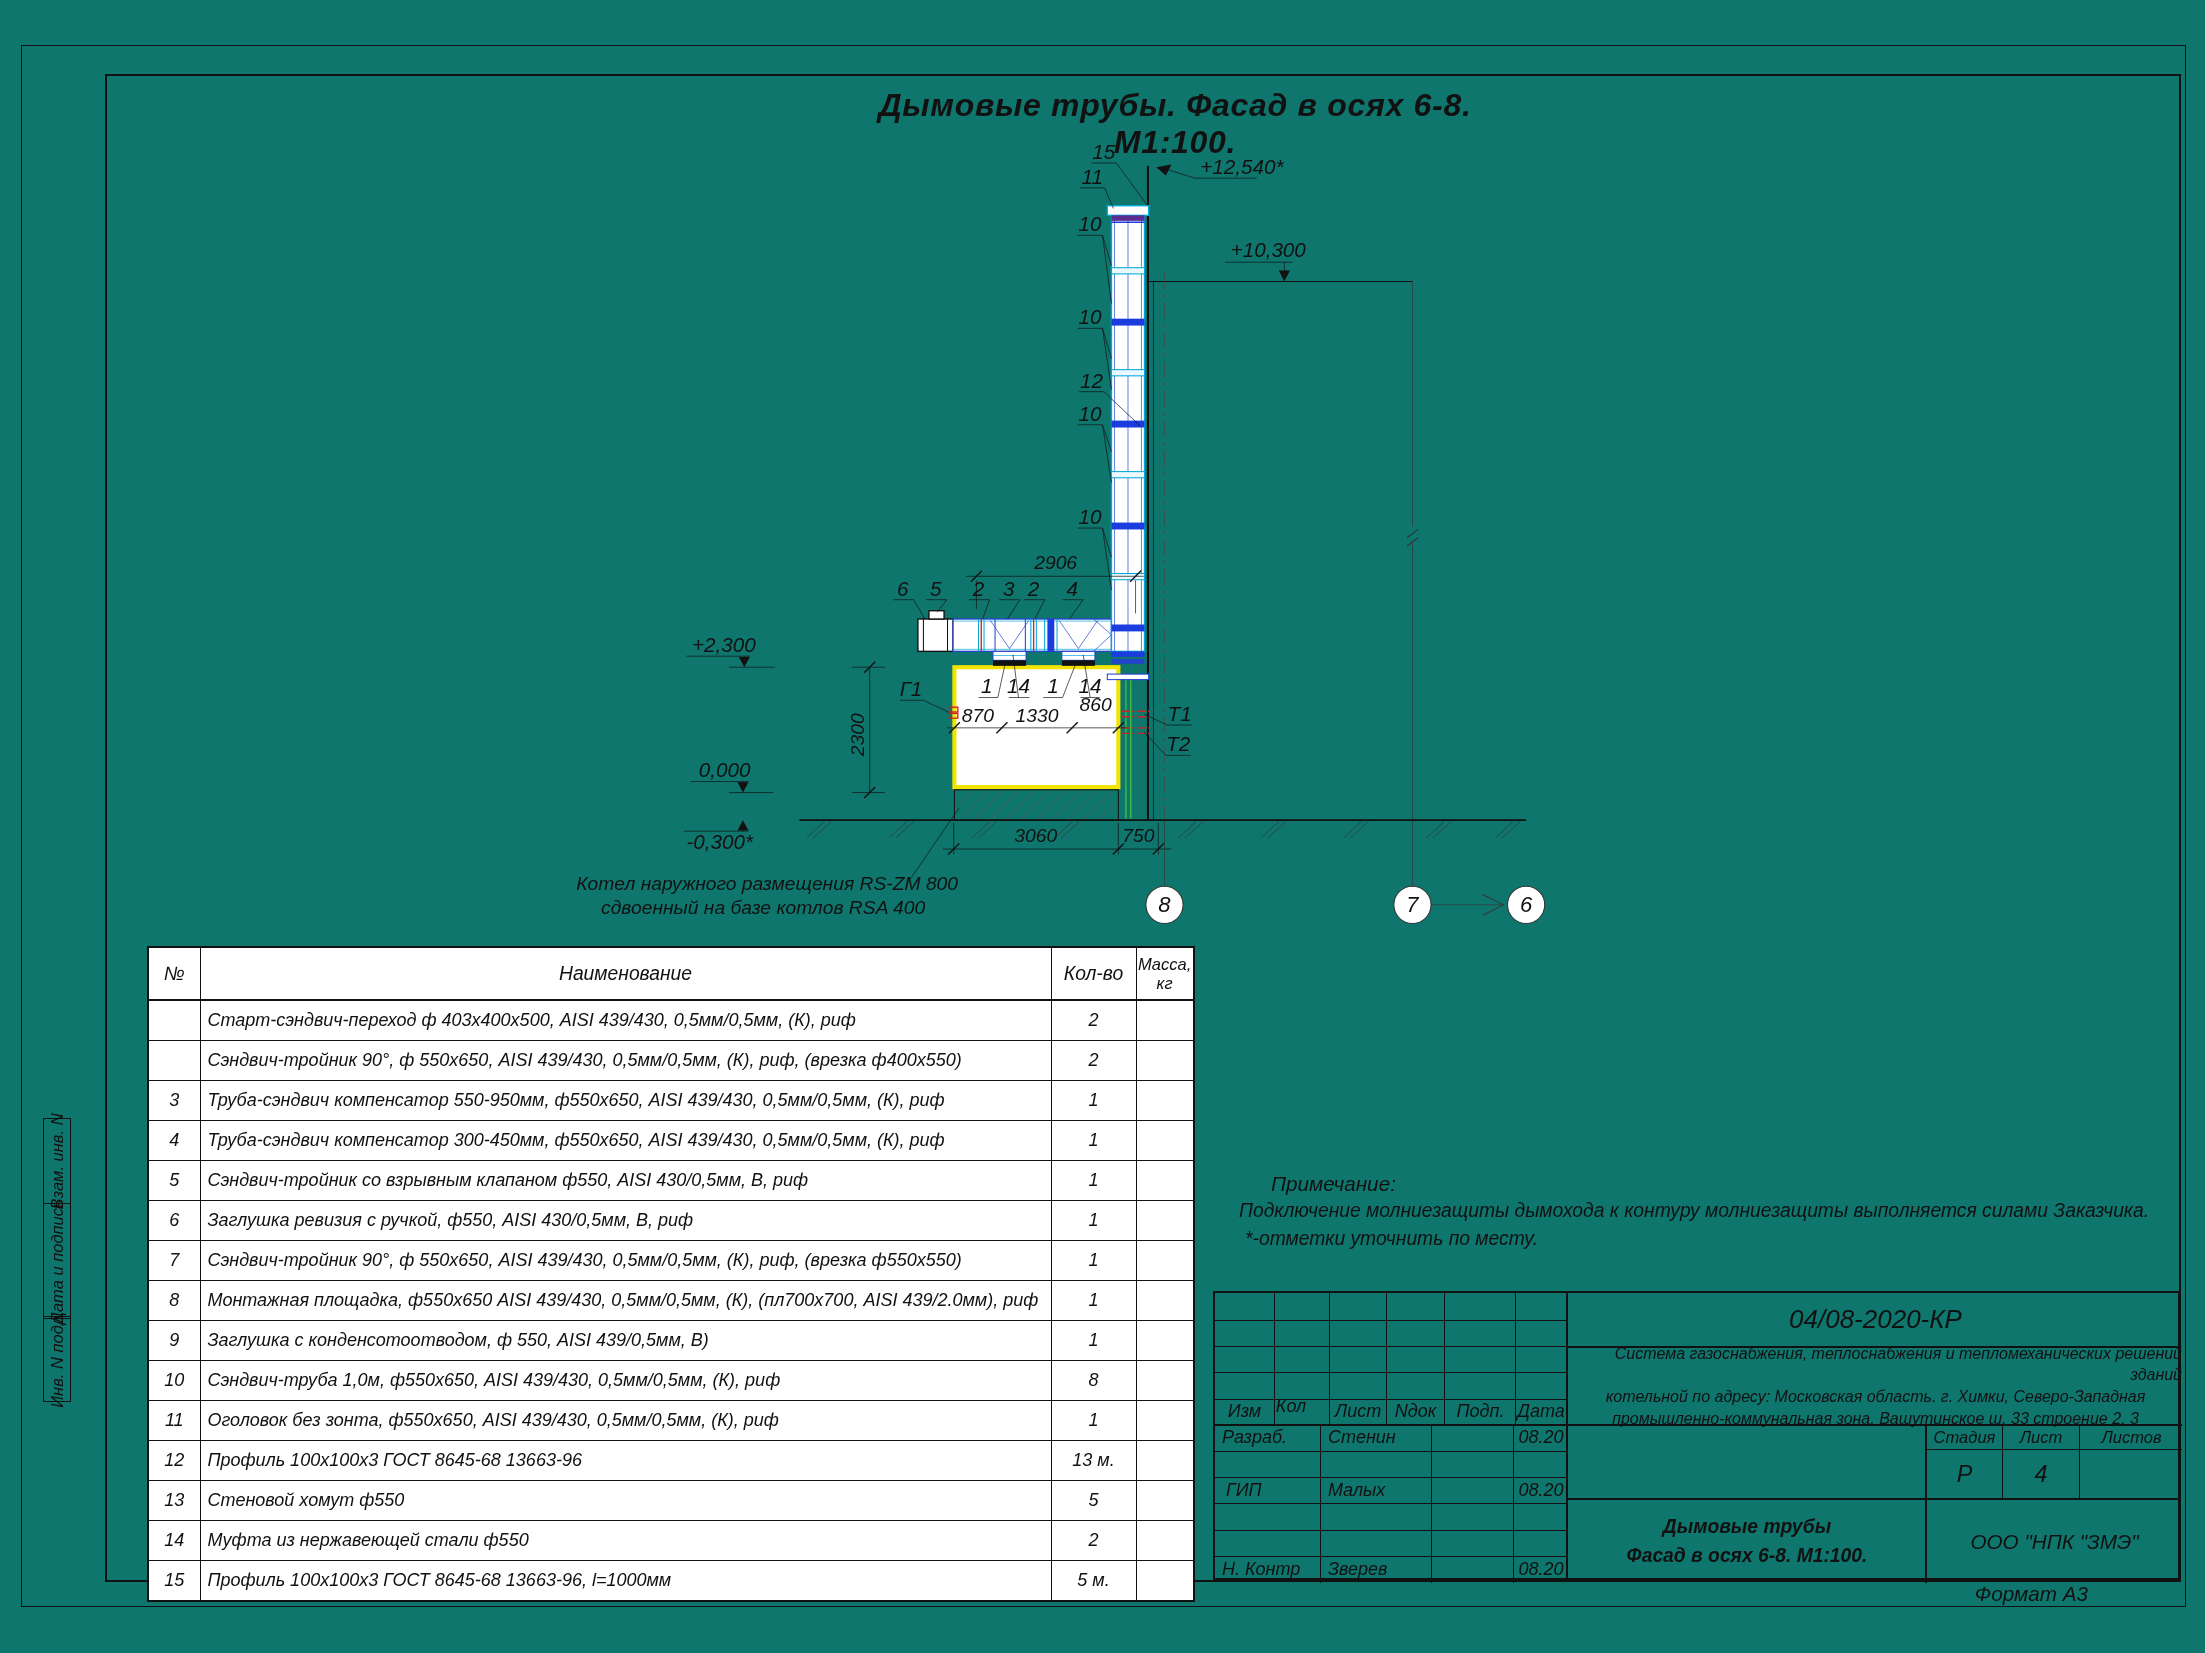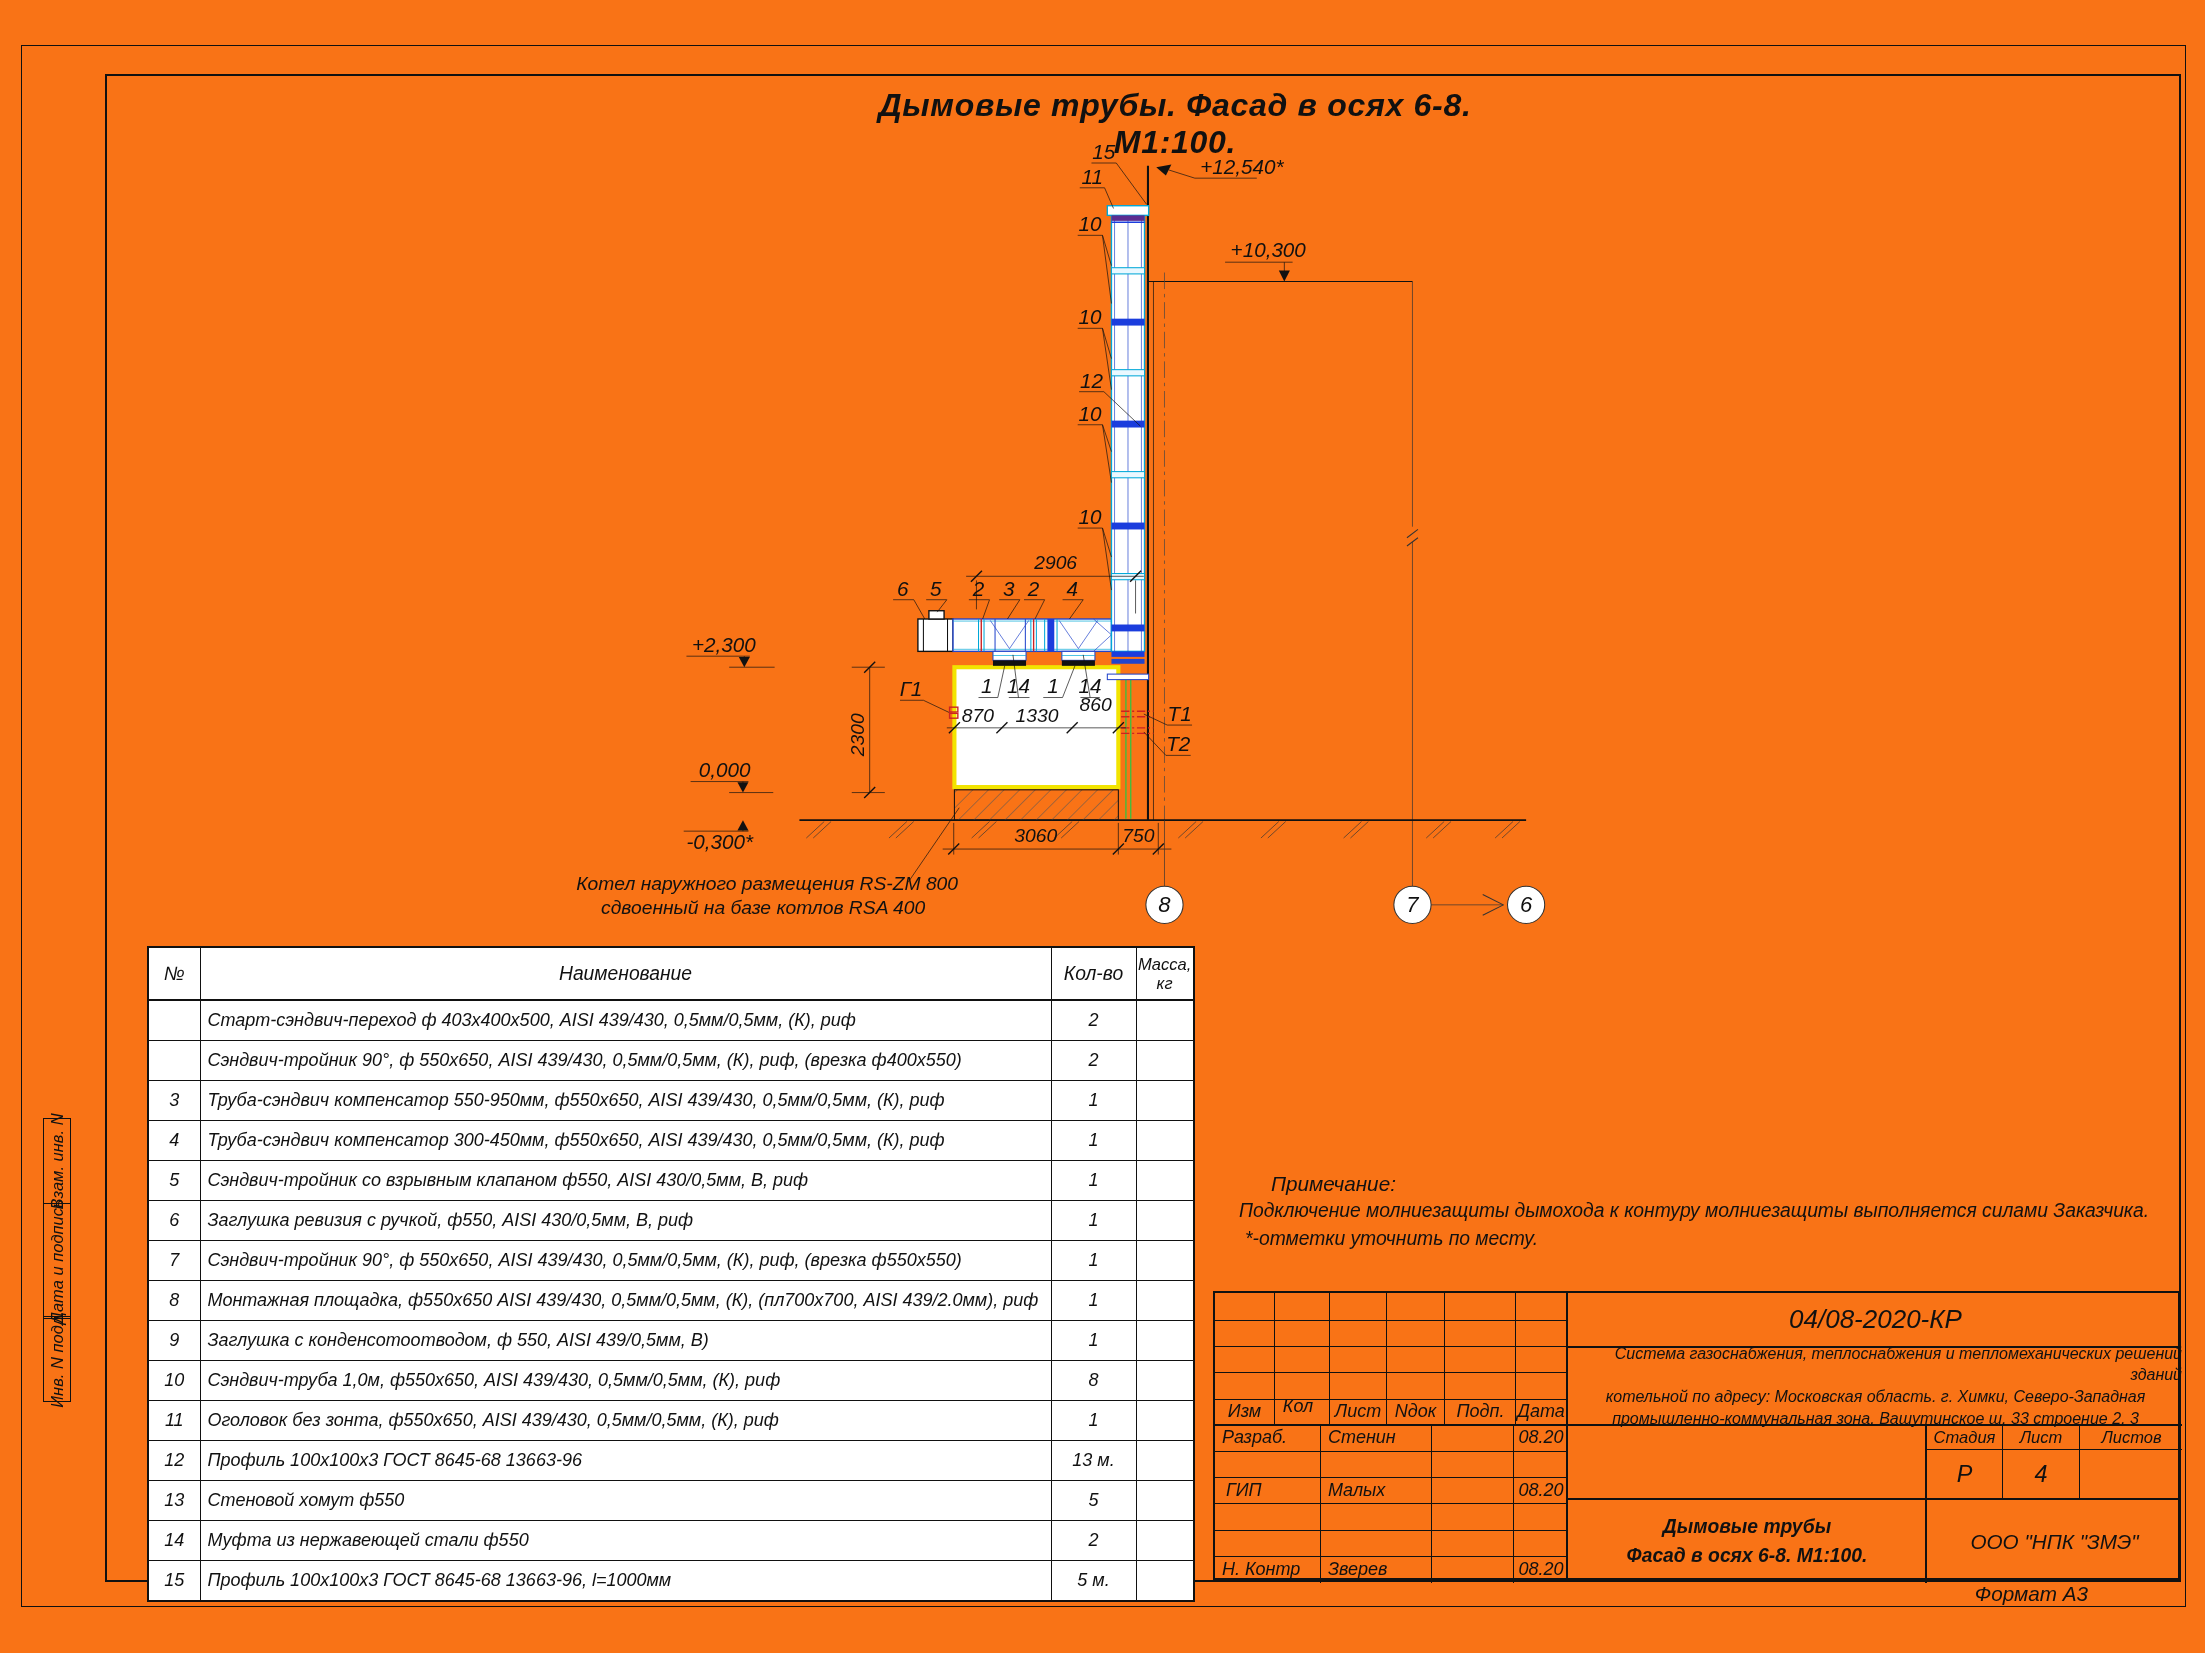--- a/index.html
+++ b/index.html
@@ -1,16 +1,16 @@
 <!DOCTYPE html>
 <html style="font-size:11px"><head>
 <meta charset="utf-8">
 <style>
   html,body{margin:0;padding:0;background:#fff;}
-  .sheet{position:relative;width:2205px;height:1654px;background:#f97316;
+  .sheet{position:relative;width:2205px;height:1654px;background:#0f766e;
          font-family:"Liberation Sans",sans-serif;font-style:italic;color:#111;overflow:hidden;}
   .abs{position:absolute;}
   .outer-border{left:20.7px;top:45px;width:2163px;height:1560px;border:1.4px solid #111;}
   .frame{left:105px;top:74px;width:2072px;height:1504px;border:2.8px solid #111;}
   .page-title{left:865px;top:87px;width:620px;text-align:center;font-size:32px;font-weight:bold;
               letter-spacing:0.7px;}
   
   .side-cell{left:43px;width:26px;border:1.4px solid #111;display:flex;align-items:center;justify-content:center;}
   .side-cell span{transform:rotate(-90deg);white-space:nowrap;font-size:16.5px;}
   
@@ -437,21 +437,21 @@
     <div class="ln" style="left:0;top:131px;width:967px;height:2.1px;"></div>
     <div class="ln" style="left:0;top:158px;width:351px;height:1.4px;"></div>
     <div class="ln" style="left:0;top:184px;width:351px;height:1.4px;"></div>
     <div class="ln" style="left:0;top:210px;width:351px;height:1.4px;"></div>
     <div class="ln" style="left:0;top:237px;width:351px;height:1.4px;"></div>
     <div class="ln" style="left:0;top:263px;width:351px;height:1.4px;"></div>
     <div class="ln" style="left:710px;top:156px;width:257px;height:1.4px;"></div>
     <div class="ln" style="left:351px;top:205px;width:615px;height:2.1px;"></div>
 
     <div class="cell" style="left:0;top:106px;width:59px;height:25px;">Изм</div>
-    <div class="cell" style="left:56px;top:106px;width:54px;height:14px;">Кол</div>
+    <div class="cell" style="left:49px;top:106px;width:54px;height:14px;">Кол</div>
     <div class="cell" style="left:115px;top:106px;width:56px;height:25px;">Лист</div>
     <div class="cell" style="left:172px;top:106px;width:57px;height:25px;">Nдок</div>
     <div class="cell" style="left:231px;top:106px;width:69px;height:25px;">Подп.</div>
     <div class="cell" style="left:301px;top:106px;width:50px;height:25px;">Дата</div>
 
     <div class="cell left-text" style="left:0;top:131px;width:105px;height:27px;">Разраб.</div>
     <div class="cell left-text" style="left:106px;top:131px;width:110px;height:27px;">Стенин</div>
     <div class="cell" style="left:300px;top:131px;width:52px;height:27px;">08.20</div>
     <div class="cell left-text" style="left:4px;top:184px;width:105px;height:26px;">ГИП</div>
     <div class="cell left-text" style="left:106px;top:184px;width:110px;height:26px;">Малых</div>

